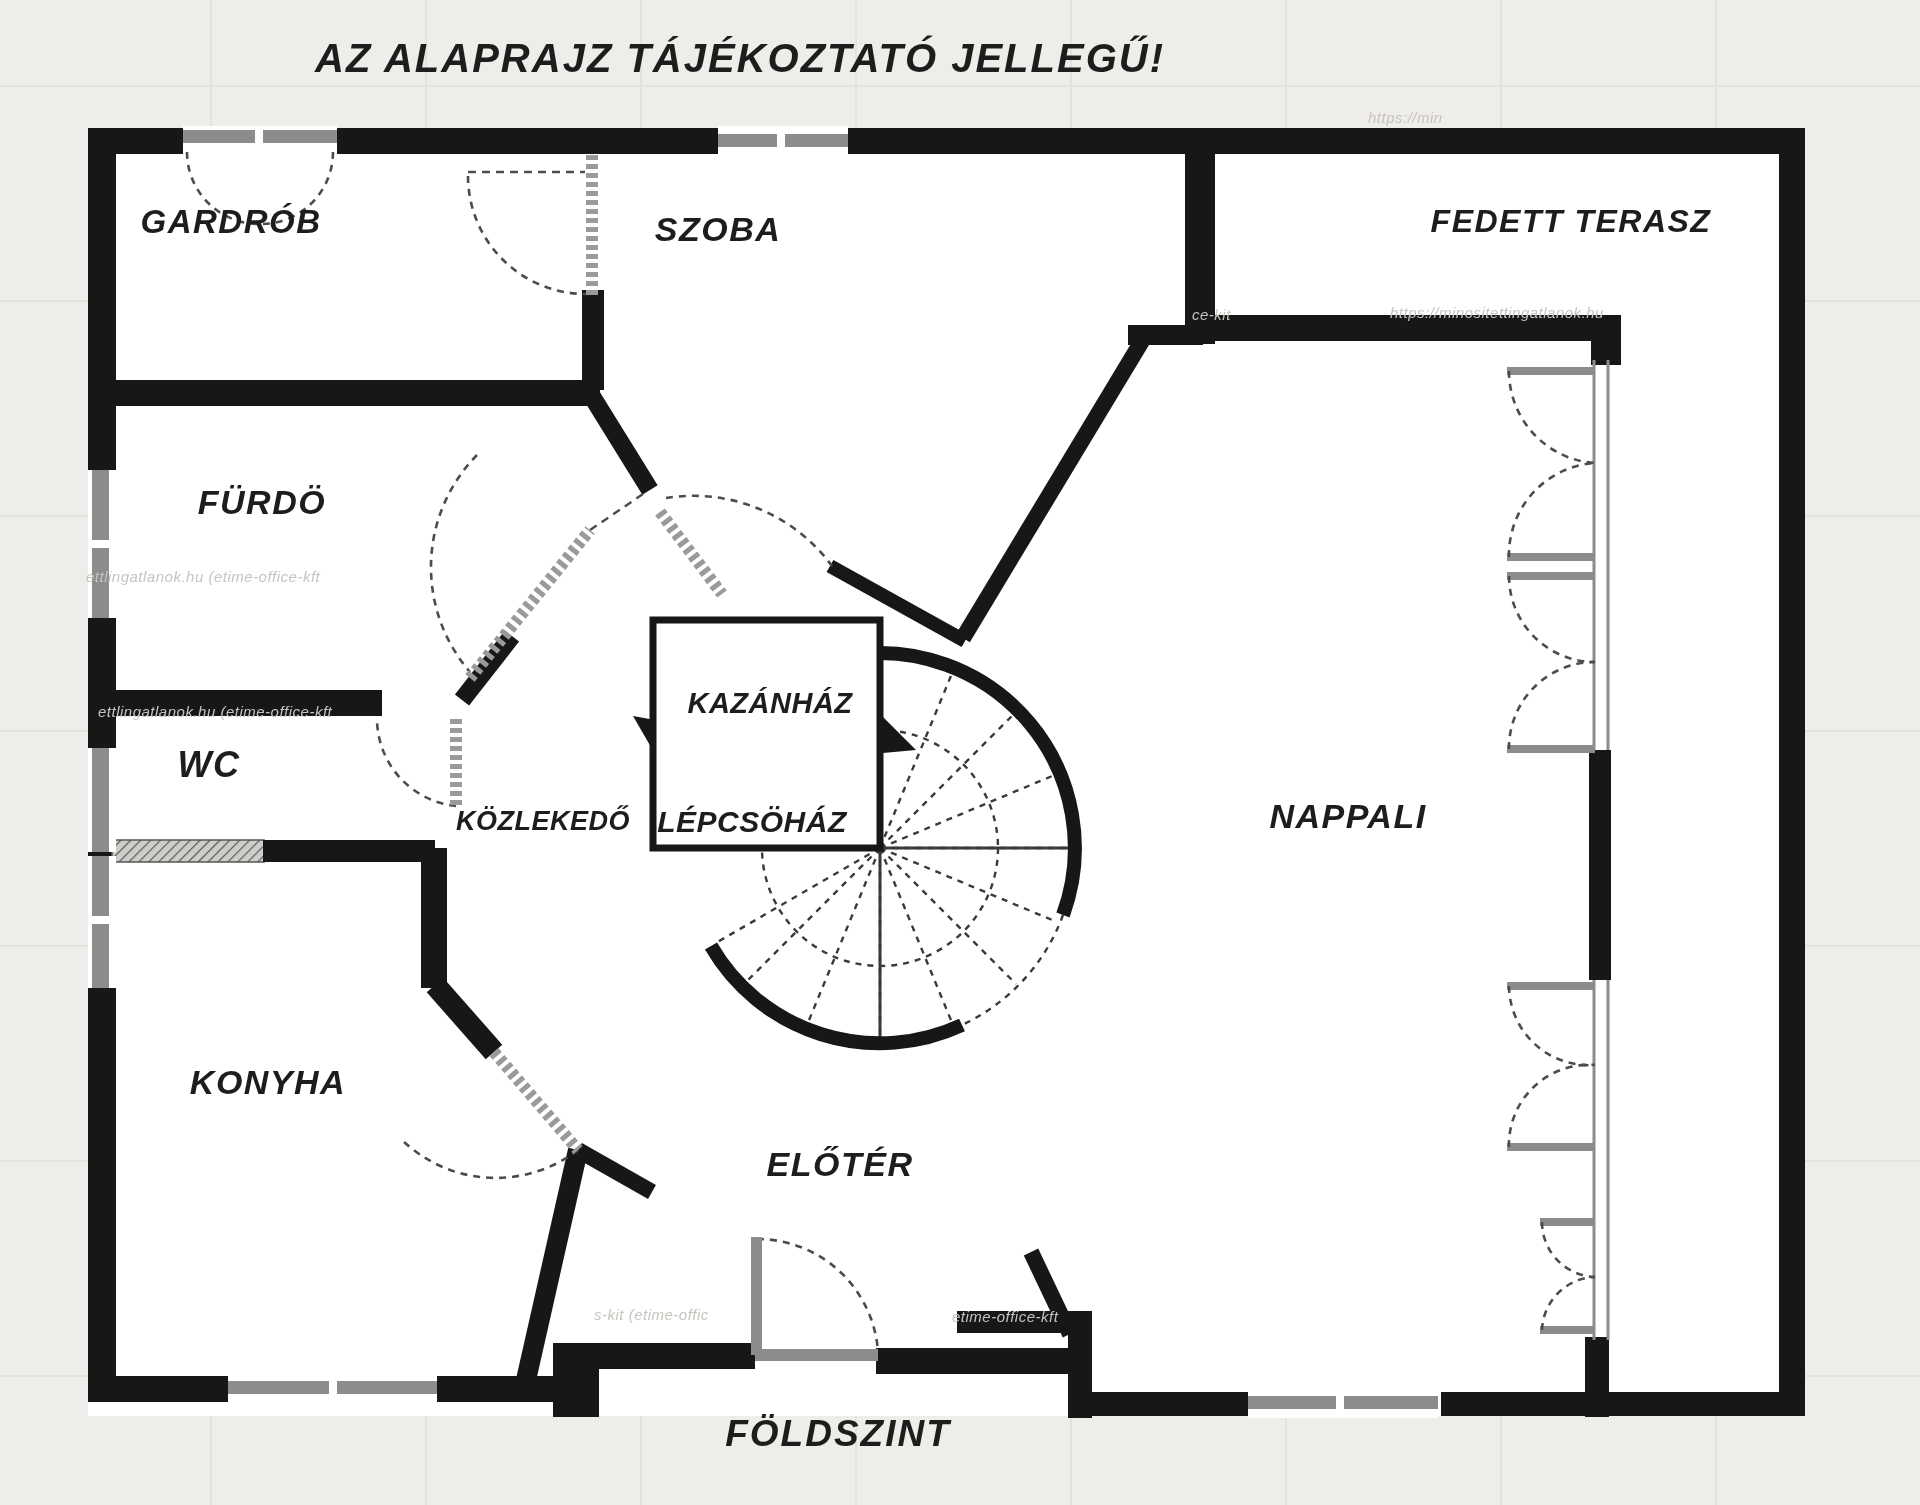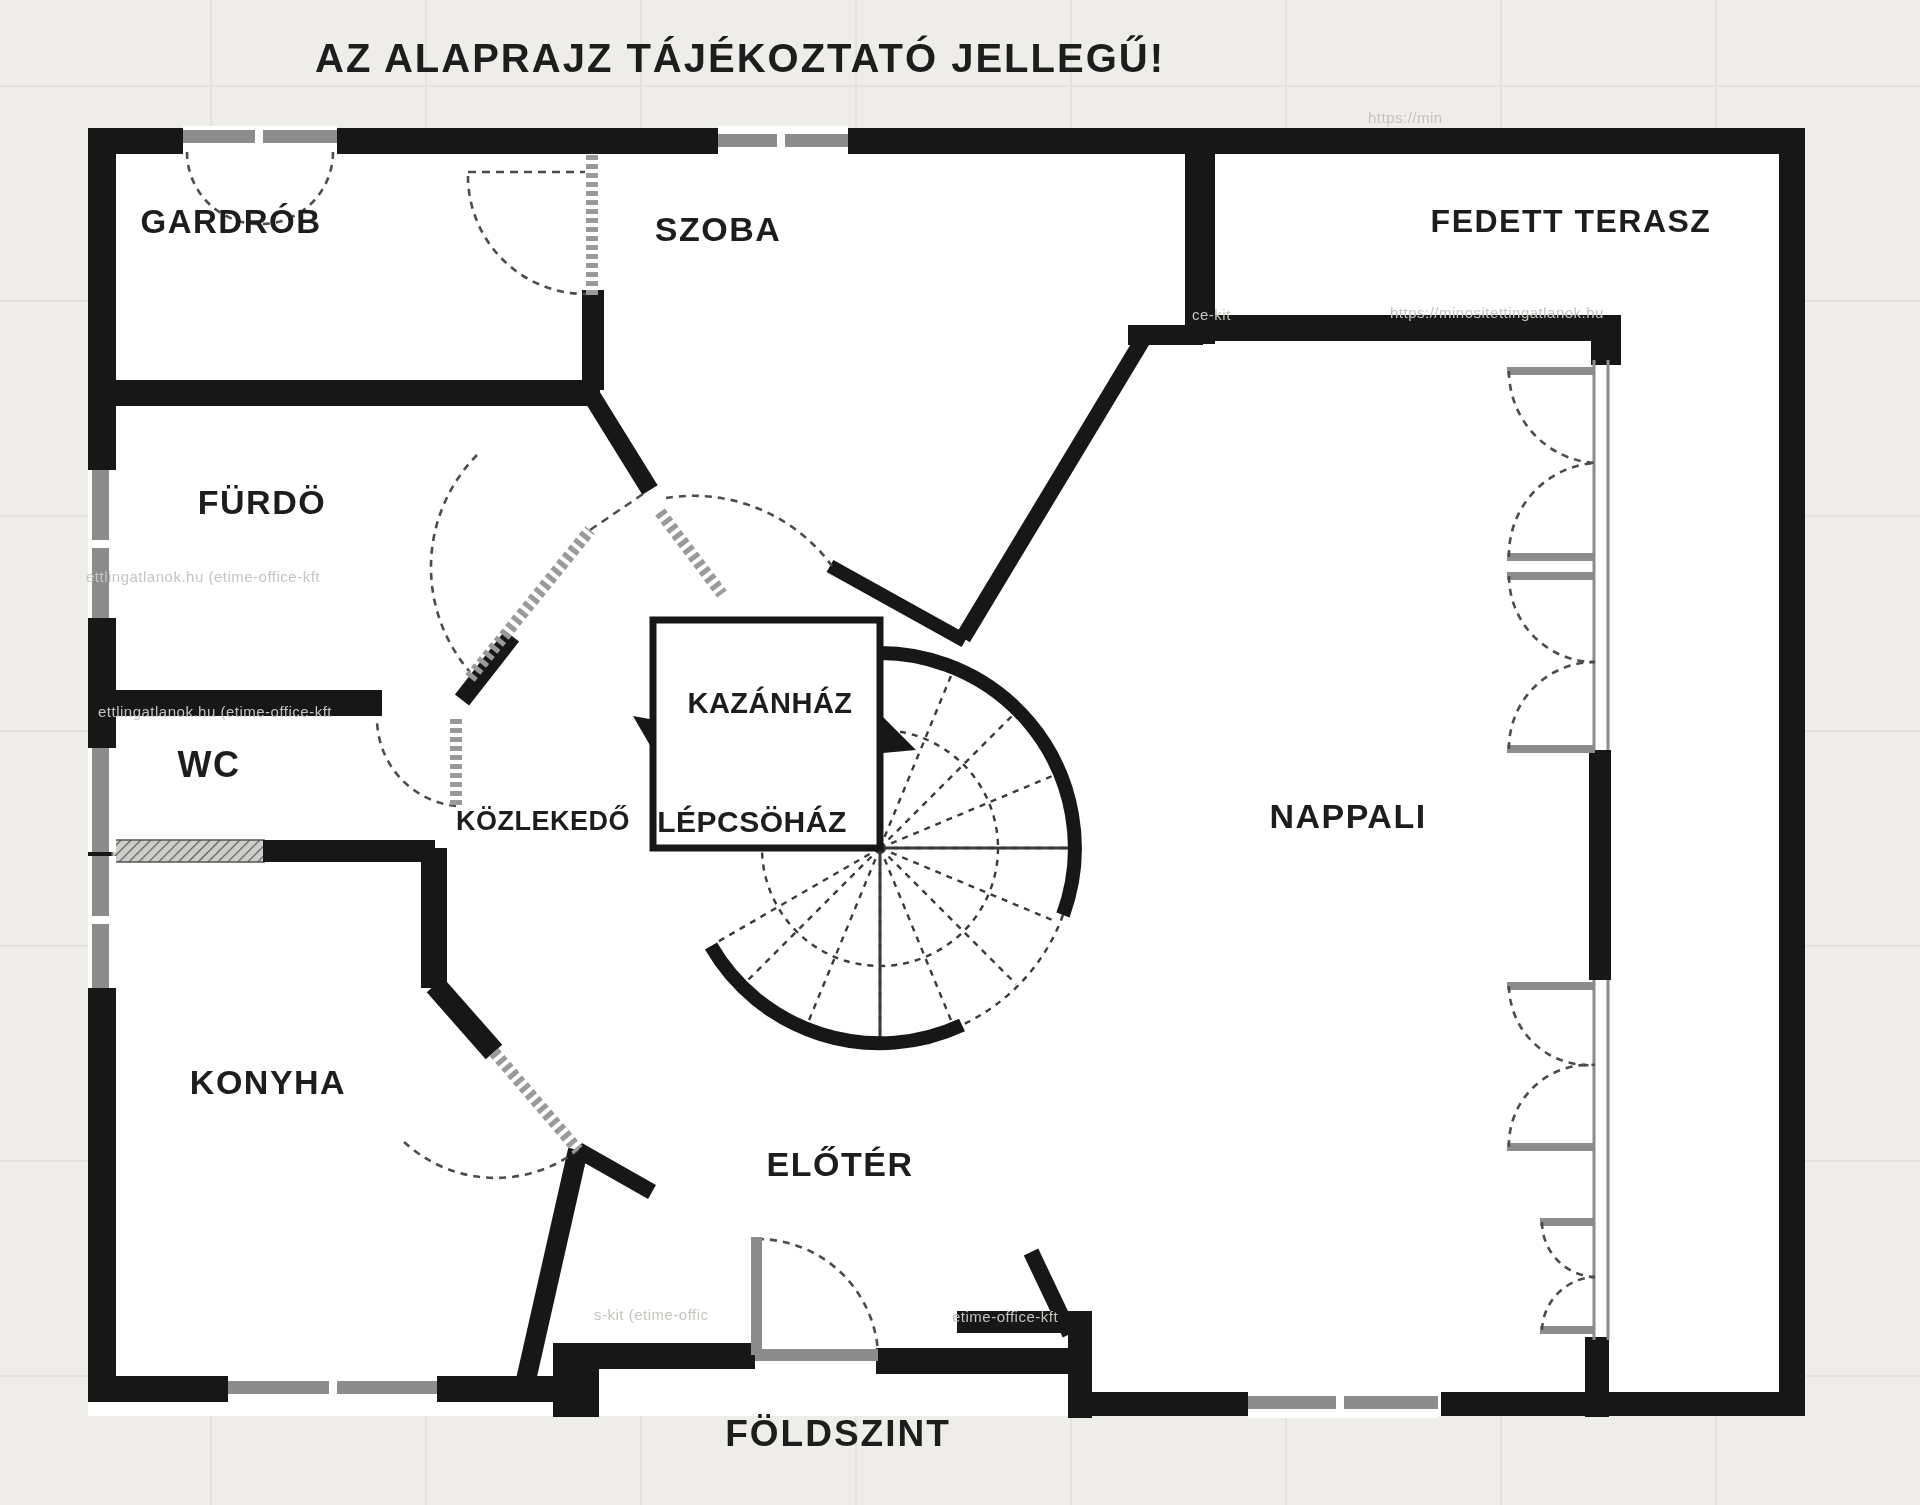--- a/index.html
+++ b/index.html
@@ -10,21 +10,21 @@
   body{
     width:1920px;height:1505px;overflow:hidden;
     background-color:var(--background);
     background-image:
       linear-gradient(to right, var(--grid) 2px, transparent 2px),
       linear-gradient(to bottom, var(--grid) 2px, transparent 2px);
     background-size:215px 215px;
     background-position:-5px 85px;
     font-family:"Liberation Sans", sans-serif;
   }
-  .stage{position:relative;width:1691px;height:1505px;}
+  .stage{position:relative;width:1691px;height:1505px;font-style:italic;}
   svg{position:absolute;left:0;top:0;}
   .wall{fill:var(--wall);}
   .wline{stroke:var(--wall);fill:none;}
   .paper{fill:var(--paper);}
   .win{fill:var(--window-frame);}
   .winline{stroke:var(--window-frame);fill:none;}
   .arc{stroke:var(--door-arc);fill:none;stroke-width:2.6;stroke-dasharray:7 6;}
   .thinline{stroke:var(--door-arc);fill:none;stroke-width:2.4;stroke-dasharray:8 6;}
   .leaf{stroke:var(--door-leaf);fill:none;stroke-width:12;stroke-dasharray:5 4;}
   .leafsolid{fill:var(--window-frame);}

